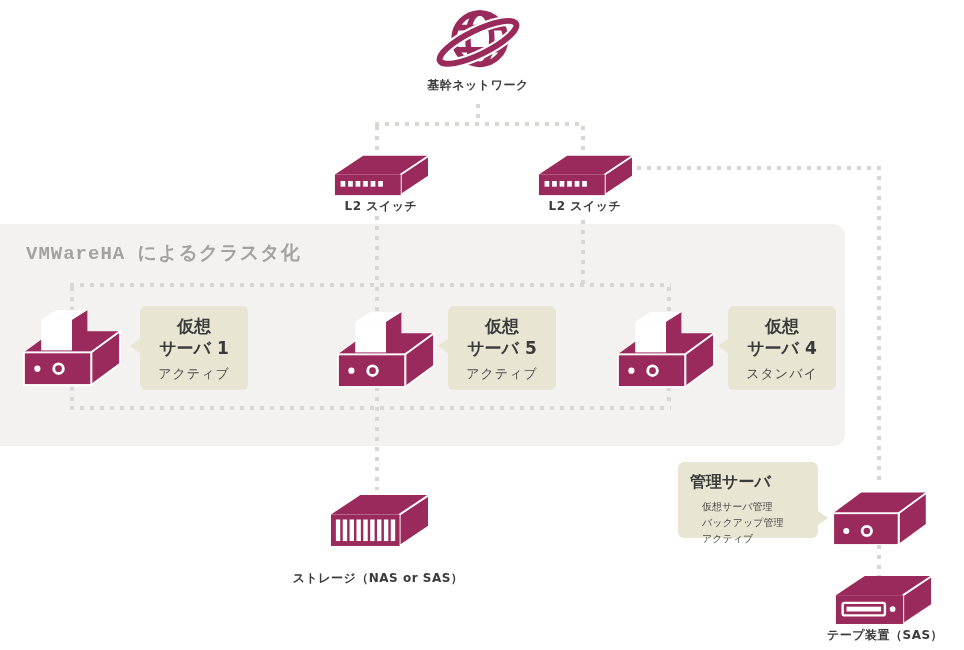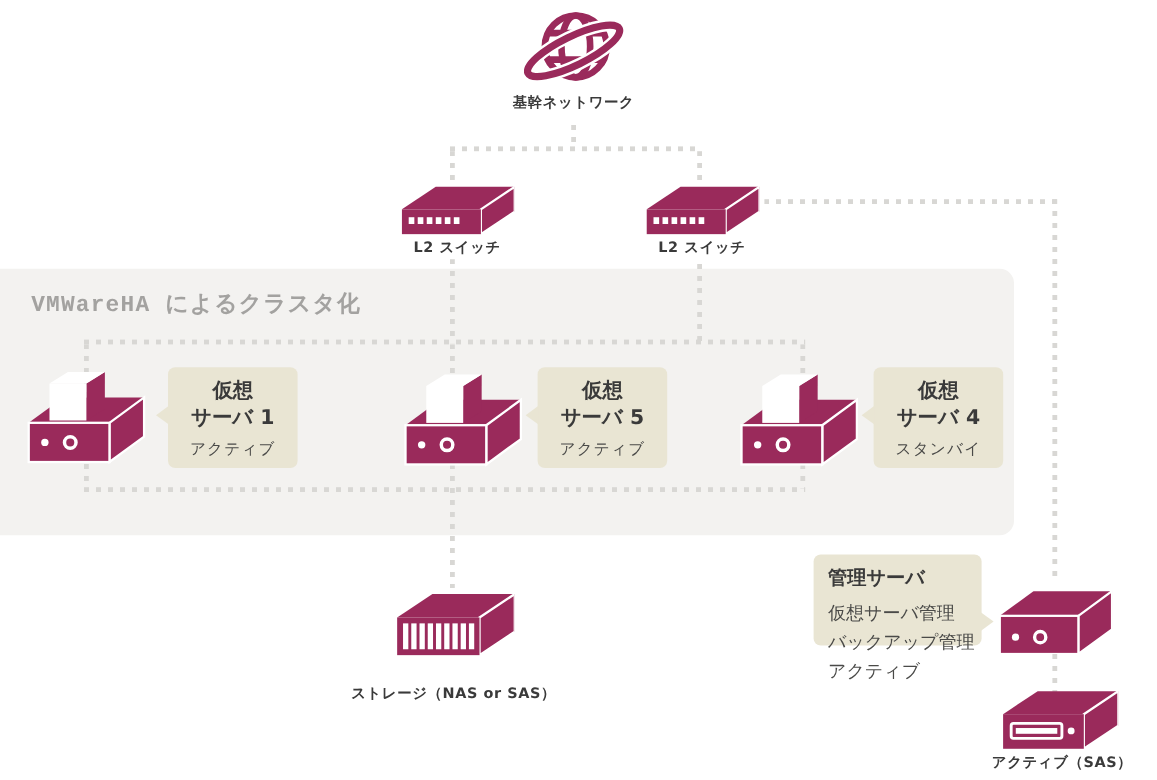--- a/index.html
+++ b/index.html
@@ -38,21 +38,21 @@
     border-top:8px solid transparent;border-bottom:8px solid transparent;
     border-right:11px solid var(--bubble-bg);}
   .tail-right{position:absolute;right:-10px;top:48px;width:0;height:0;
     border-top:8px solid transparent;border-bottom:8px solid transparent;
     border-left:11px solid var(--bubble-bg);}
   .bubble-server .nm{font-size:17px;font-weight:700;line-height:1.32;color:var(--text);}
   .bubble-server .status{font-size:13px;color:var(--muted-text);margin-top:5px;letter-spacing:1px;}
 
   .bubble-mgmt{left:678px;top:462px;width:140px;height:76px;padding:10px 12px;text-align:left;}
   .bubble-mgmt .ttl{font-size:16px;font-weight:700;color:var(--text);margin-bottom:6px;}
-  .bubble-mgmt .itm{font-size:15px;color:var(--muted-text);line-height:1.6;white-space:nowrap;}
+  .bubble-mgmt .itm{font-size:10px;color:var(--muted-text);line-height:1.6;white-space:nowrap;margin-left:12px;}
 </style>
 </head>
 <body>
 
 <div class="dot-v" style="left:476px;top:104px;height:20px;"></div>
 <div class="dot-h" style="left:375px;top:122px;width:210px;"></div>
 <div class="dot-v" style="left:375px;top:126px;height:28px;"></div>
 <div class="dot-v" style="left:581px;top:126px;height:28px;"></div>
 <div class="dot-h" style="left:637px;top:166px;width:244px;"></div>
 <div class="dot-v" style="left:877px;top:166px;height:316px;"></div>
@@ -216,13 +216,13 @@
 <div class="icon" style="left:834px;top:572px;">
   <svg width="98" height="54" viewBox="0 0 102 56">
     <polygon points="2,24 32,4 102,4 72,24" fill="var(--accent)"></polygon>
     <polygon points="72,24 102,4 102,34 72,54" fill="var(--accent)" stroke="#ffffff" stroke-width="2"></polygon>
     <rect x="2" y="24" width="70" height="30" fill="var(--accent)"></rect>
     <rect x="9" y="32" width="44" height="13" rx="2" fill="none" stroke="#ffffff" stroke-width="2.5"></rect>
     <rect x="13" y="36" width="36" height="5" fill="#ffffff"></rect>
     <circle cx="61" cy="38.5" r="3" fill="#ffffff"></circle>
   </svg>
 </div>
-<div class="node-label" style="left:806px;top:627px;width:158px;">アクティブ（SAS）</div>
+<div class="node-label" style="left:806px;top:627px;width:158px;">テープ装置（SAS）</div>
 
 </body></html>

